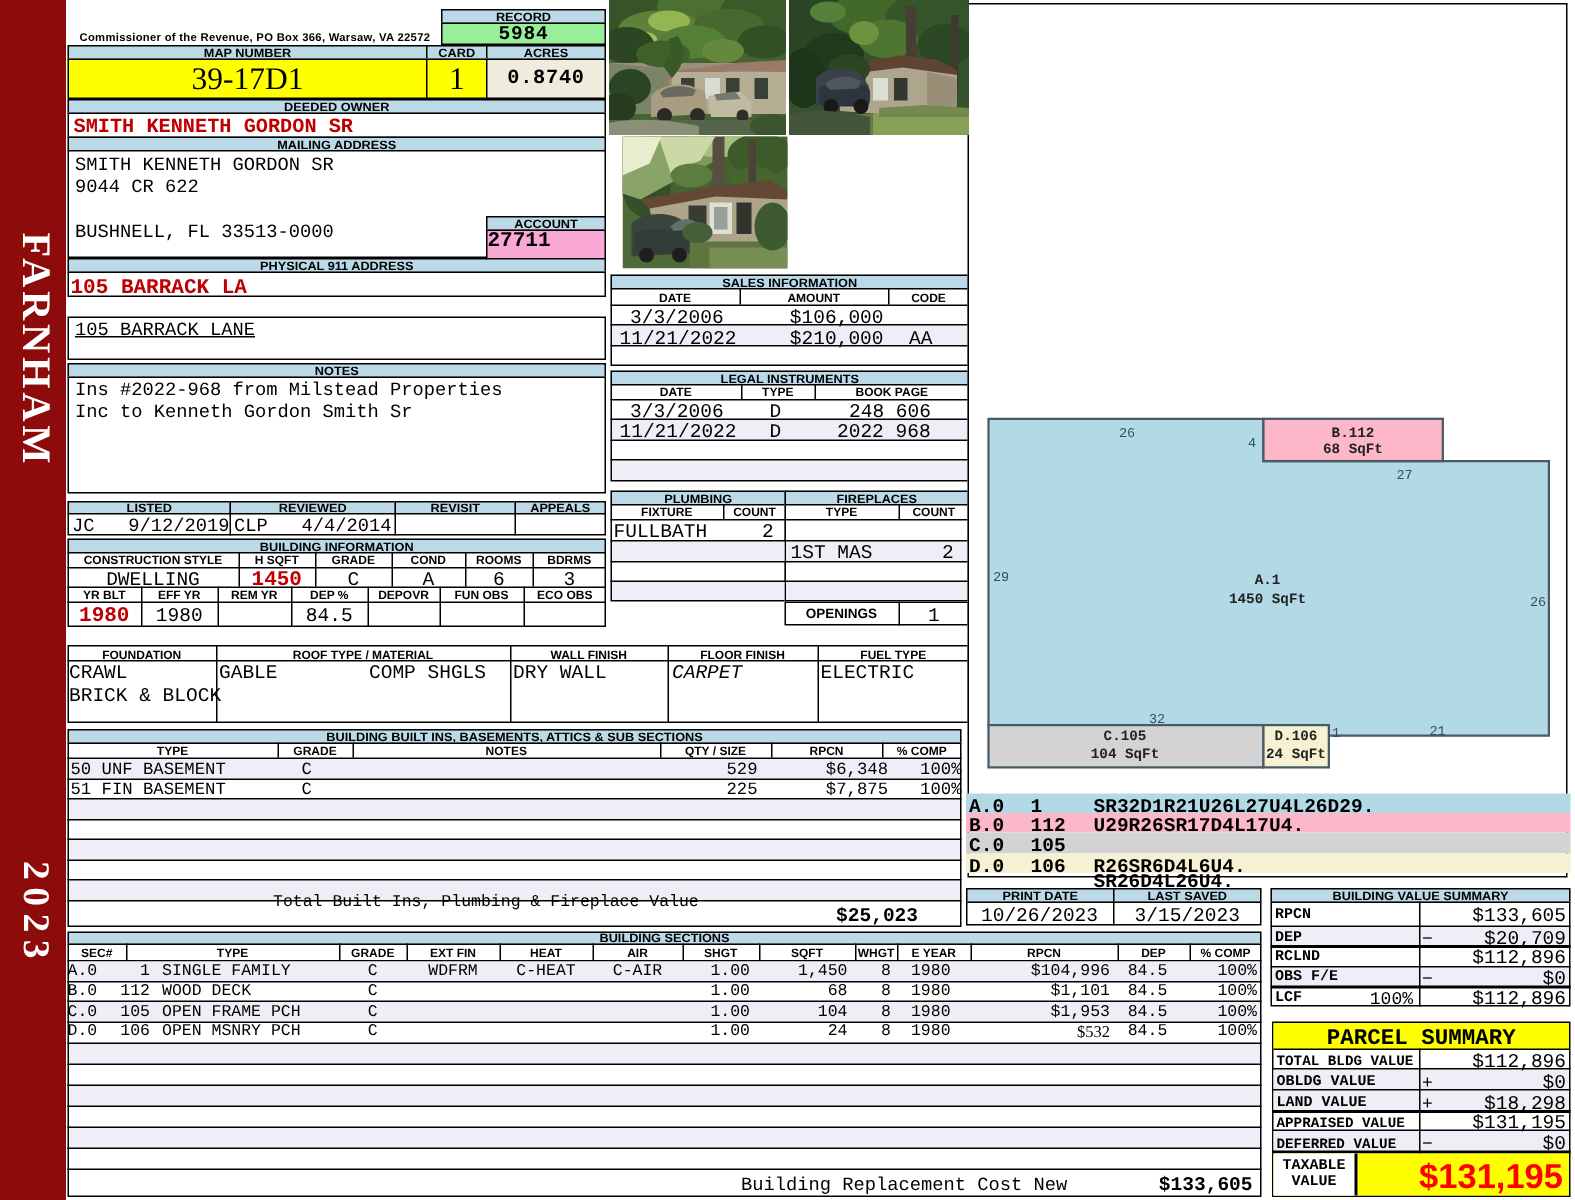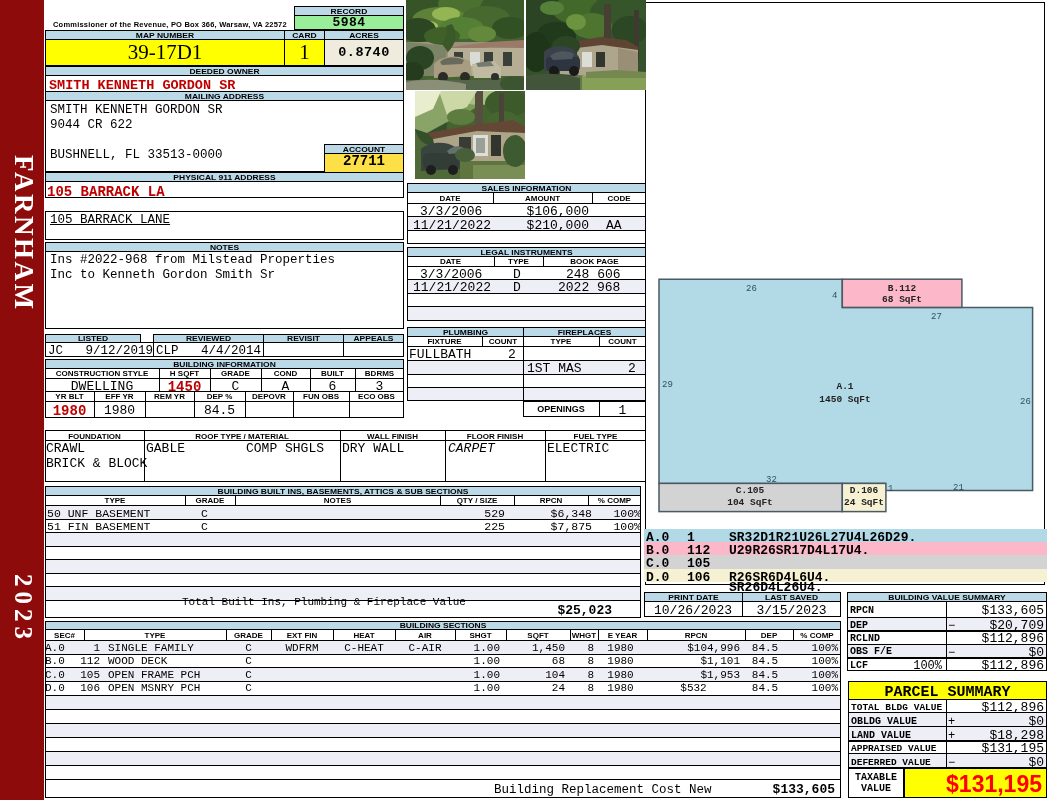--- a/index.html
+++ b/index.html
@@ -52,39 +52,39 @@
       <span>MAILING ADDRESS</span>
     </div>
 <div class="box" style="left:45px;top:100px;width:359px;height:72px;background:#fff;"></div>
 <div class="t" style="left:50px;top:103px;font-size:12.5px;">SMITH KENNETH GORDON SR</div>
 <div class="t" style="left:50px;top:118px;font-size:12.5px;">9044 CR 622</div>
 <div class="t" style="left:50px;top:148px;font-size:12.5px;">BUSHNELL, FL 33513-0000</div>
 
 <div class="band" style="left:324px;top:144px;width:80px;height:10px;line-height:9px;">
       <span>ACCOUNT</span>
     </div>
-<div class="box" style="left:324px;top:153px;width:80px;height:20px;background:#fde047;font:bold 14px 'Liberation Mono',monospace;text-align:center;line-height:15px;">27711</div>
+<div class="box" style="left:324px;top:153px;width:80px;height:20px;background:#f9a8d4;font:bold 14px 'Liberation Mono',monospace;text-align:left;line-height:15px;">27711</div>
 
 <div class="band" style="left:45px;top:172px;width:359px;height:10px;line-height:9px;">
       <span>PHYSICAL 911 ADDRESS</span>
     </div>
 <div class="box" style="left:45px;top:181px;width:359px;height:17px;background:#fff;"></div>
 <div class="t red" style="left:47px;top:184px;font-size:14px;">105 BARRACK LA</div>
 
 <div class="box" style="left:45px;top:211px;width:359px;height:29px;background:#fff;"></div>
 <div class="t" style="left:50px;top:213px;font-size:12.5px;text-decoration:underline;">105 BARRACK LANE</div>
 
 <div class="band" style="left:45px;top:242px;width:359px;height:10px;line-height:9px;">
       <span>NOTES</span>
     </div>
 <div class="box" style="left:45px;top:251px;width:359px;height:78px;background:#fff;"></div>
 <div class="t" style="left:50px;top:253px;font-size:12.5px;">Ins #2022-968 from Milstead Properties</div>
 <div class="t" style="left:50px;top:268px;font-size:12.5px;">Inc to Kenneth Gordon Smith Sr</div>
 
-<div class="band" style="left:45px;top:334px;width:96px;height:9px;line-height:8px;">
+<div class="band" style="left:45px;top:334px;width:109px;height:9px;line-height:8px;">
       <span>LISTED</span>
     </div>
 <div class="band" style="left:153px;top:334px;width:111px;height:9px;line-height:8px;">
       <span>REVIEWED</span>
     </div>
 <div class="band" style="left:263px;top:334px;width:81px;height:9px;line-height:8px;">
       <span>REVISIT</span>
     </div>
 <div class="band" style="left:343px;top:334px;width:61px;height:9px;line-height:8px;">
       <span>APPEALS</span>
@@ -106,21 +106,21 @@
 
 <div class="vl" style="left:159px;top:368px;height:23px;"></div>
 <div class="vl" style="left:210px;top:368px;height:23px;"></div>
 <div class="vl" style="left:261px;top:368px;height:23px;"></div>
 <div class="vl" style="left:310px;top:368px;height:23px;"></div>
 <div class="vl" style="left:355px;top:368px;height:23px;"></div>
 <div class="t" style="left:45px;top:369px;width:114px;text-align:center;font:bold 8px 'Liberation Sans',sans-serif;">CONSTRUCTION STYLE</div>
 <div class="t" style="left:159px;top:369px;width:51px;text-align:center;font:bold 8px 'Liberation Sans',sans-serif;">H SQFT</div>
 <div class="t" style="left:210px;top:369px;width:51px;text-align:center;font:bold 8px 'Liberation Sans',sans-serif;">GRADE</div>
 <div class="t" style="left:261px;top:369px;width:49px;text-align:center;font:bold 8px 'Liberation Sans',sans-serif;">COND</div>
-<div class="t" style="left:310px;top:369px;width:45px;text-align:center;font:bold 8px 'Liberation Sans',sans-serif;">BUILT</div>
+<div class="t" style="left:310px;top:369px;width:45px;text-align:center;font:bold 8px 'Liberation Sans',sans-serif;">ROOMS</div>
 <div class="t" style="left:355px;top:369px;width:49px;text-align:center;font:bold 8px 'Liberation Sans',sans-serif;">BDRMS</div>
 
 <div class="t" style="left:45px;top:379px;width:114px;text-align:center;font-size:13px;">DWELLING</div>
 <div class="t red" style="left:159px;top:379px;width:51px;text-align:center;font-size:14px;">1450</div>
 <div class="t" style="left:210px;top:379px;width:51px;text-align:center;font-size:13px;">C</div>
 <div class="t" style="left:261px;top:379px;width:49px;text-align:center;font-size:13px;">A</div>
 <div class="t" style="left:310px;top:379px;width:45px;text-align:center;font-size:13px;">6</div>
 <div class="t" style="left:355px;top:379px;width:49px;text-align:center;font-size:13px;">3</div>
 
 <div class="vl" style="left:94px;top:391px;height:27px;"></div>
@@ -356,21 +356,21 @@
 <div class="t" style="left:506px;top:669px;width:59px;text-align:right;font-size:11px;">104</div>
 <div class="t" style="left:570px;top:669px;width:24px;text-align:right;font-size:11px;">8</div>
 <div class="t" style="left:598px;top:669px;width:45px;text-align:center;font-size:11px;">1980</div>
 <div class="t" style="left:647px;top:669px;width:93px;text-align:right;font-size:11px;">$1,953</div>
 <div class="t" style="left:745px;top:669px;width:40px;text-align:center;font-size:11px;">84.5</div>
 <div class="t" style="left:793px;top:669px;width:45px;text-align:right;font-size:11px;">100%</div>
 <div class="t" style="left:455px;top:682px;width:45px;text-align:right;font-size:11px;">1.00</div>
 <div class="t" style="left:506px;top:682px;width:59px;text-align:right;font-size:11px;">24</div>
 <div class="t" style="left:570px;top:682px;width:24px;text-align:right;font-size:11px;">8</div>
 <div class="t" style="left:598px;top:682px;width:45px;text-align:center;font-size:11px;">1980</div>
-<div class="t" style="left:647px;top:682px;width:93px;text-align:center;font-size:11px;">$532</div>
+<div class="t" style="left:647px;top:682px;width:93px;text-align:right;font-size:11px;font-family:Liberation Serif, serif;">$532</div>
 <div class="t" style="left:745px;top:682px;width:40px;text-align:center;font-size:11px;">84.5</div>
 <div class="t" style="left:793px;top:682px;width:45px;text-align:right;font-size:11px;">100%</div>
 
 <div class="t" style="left:494px;top:783px;font-size:12.5px;">Building Replacement Cost New</div>
 <div class="t" style="left:725px;top:782px;width:110px;text-align:right;font:bold 13px 'Liberation Mono',monospace;">$133,605</div>
 
 <div class="band" style="left:644px;top:592px;width:99px;height:10px;line-height:9px;">
       <span>PRINT DATE</span>
     </div>
 <div class="band" style="left:742px;top:592px;width:99px;height:10px;line-height:9px;">

